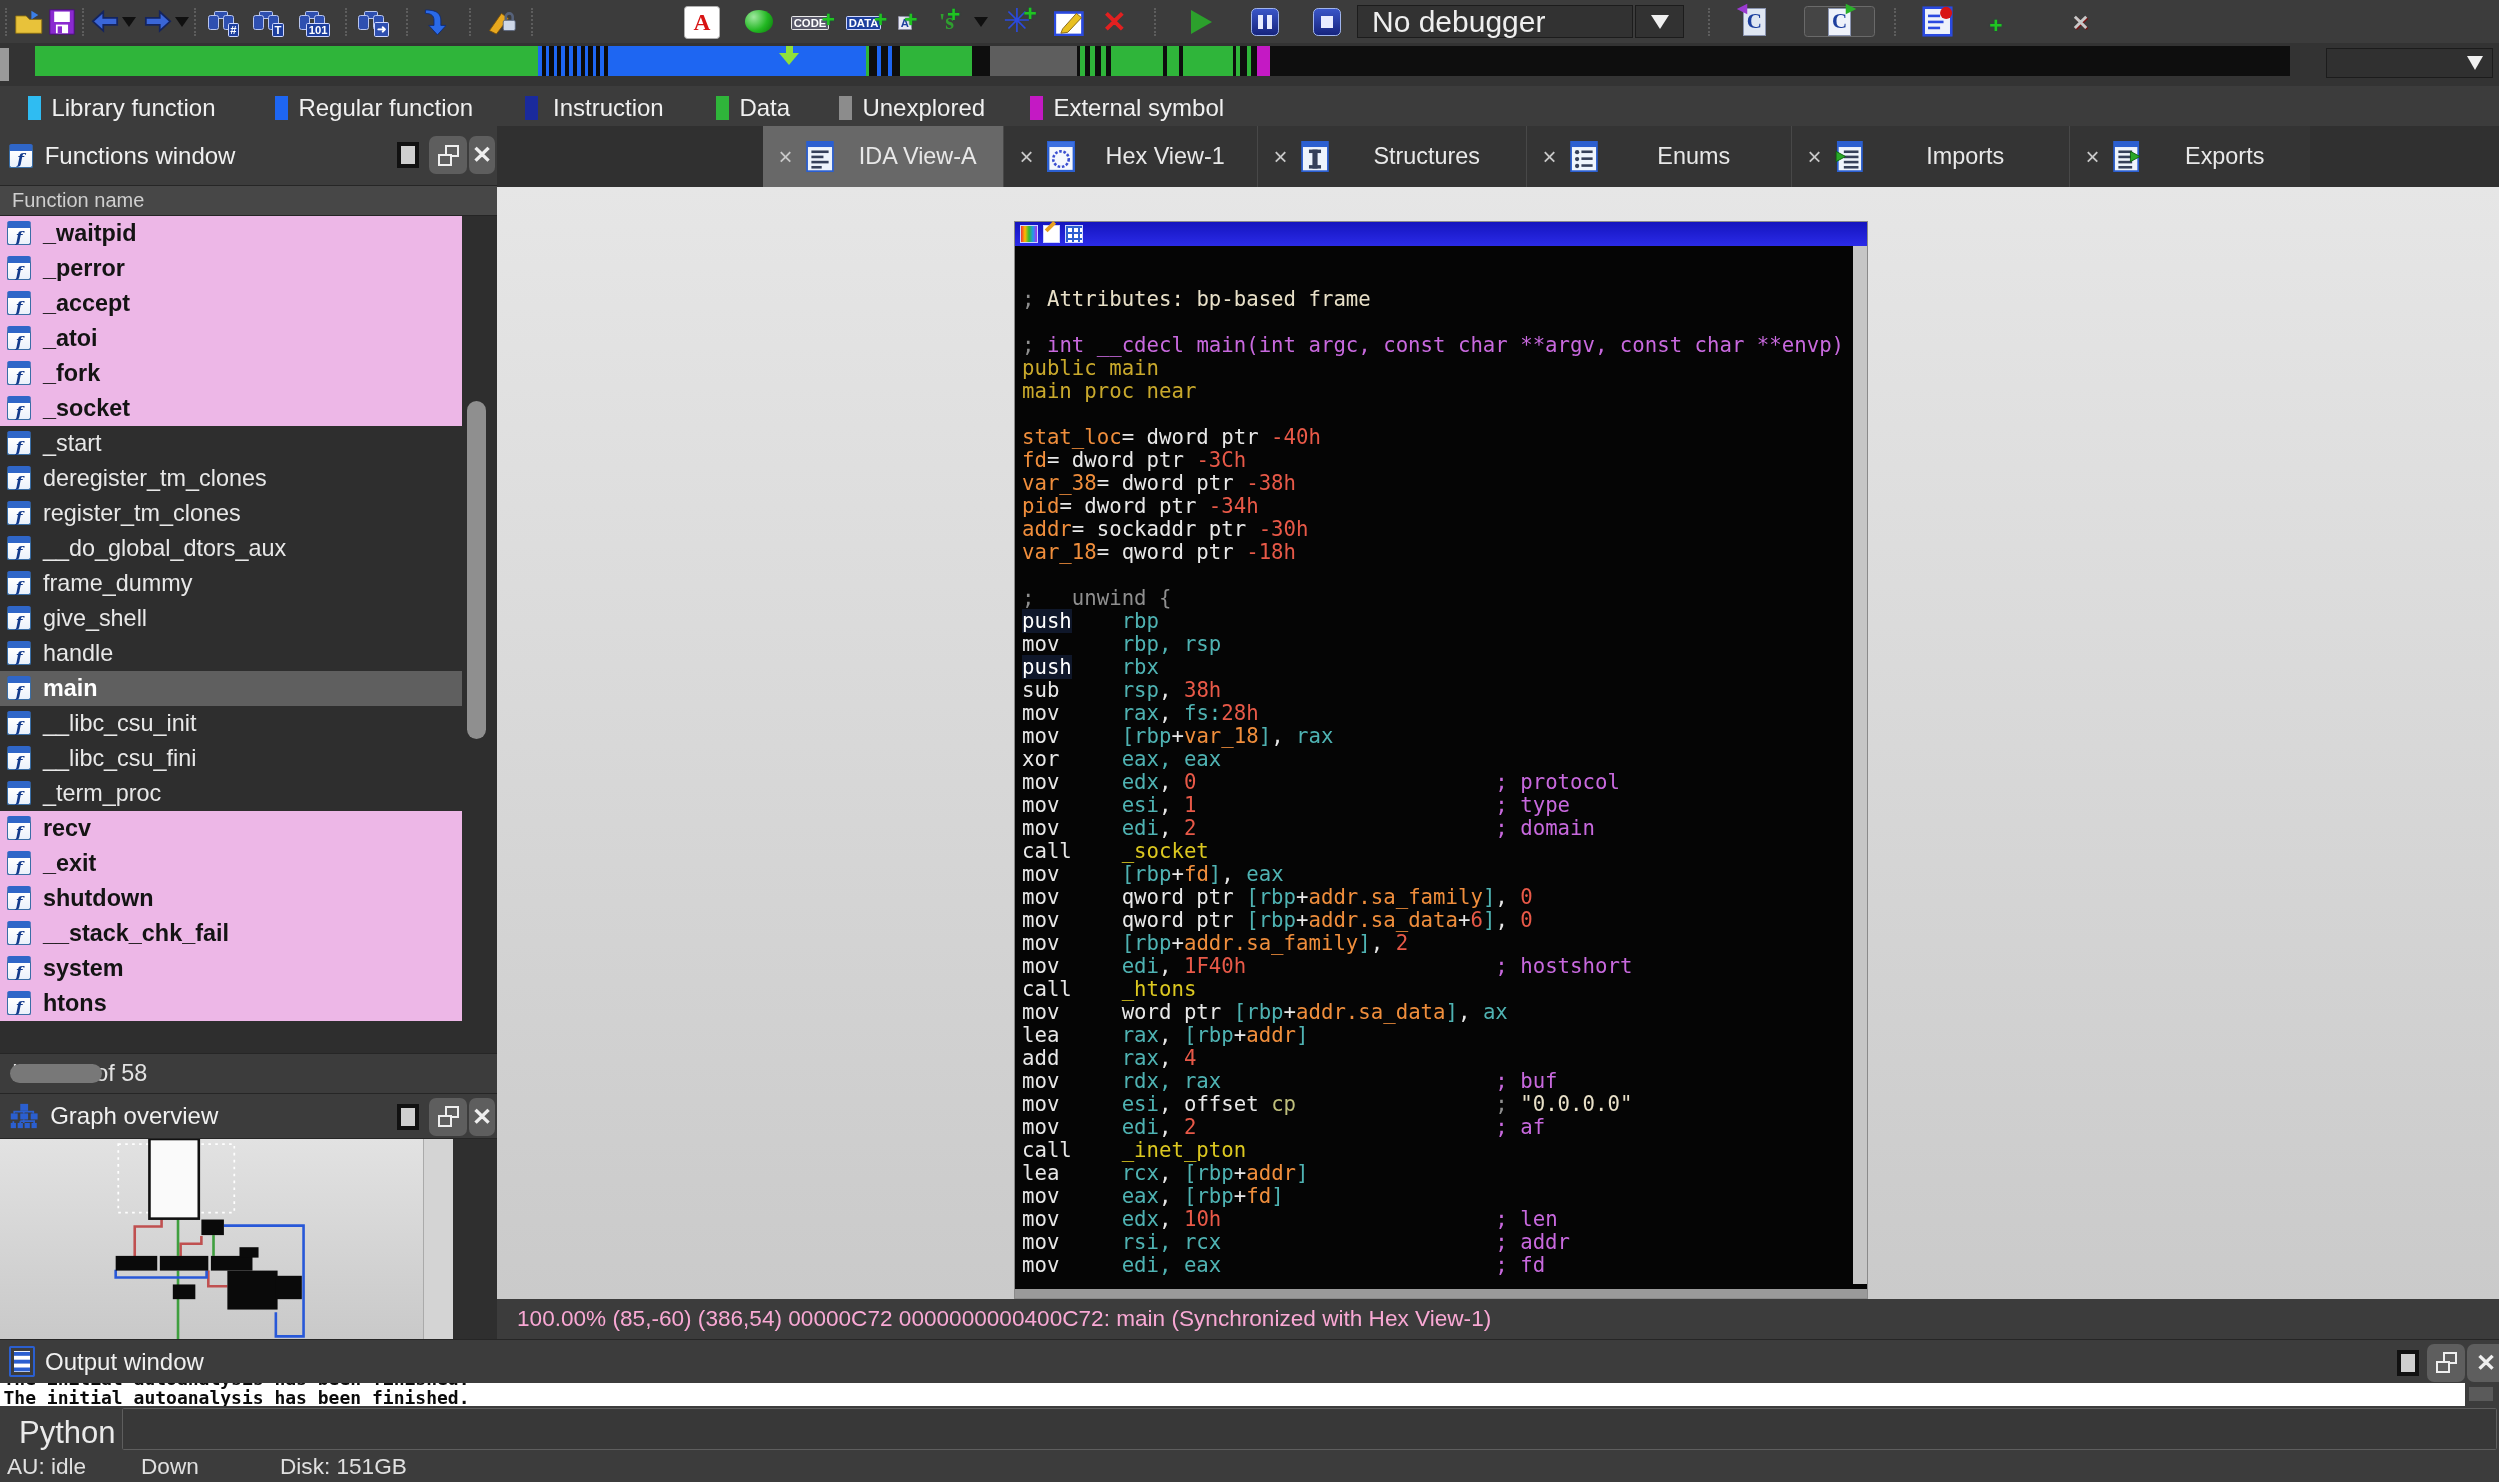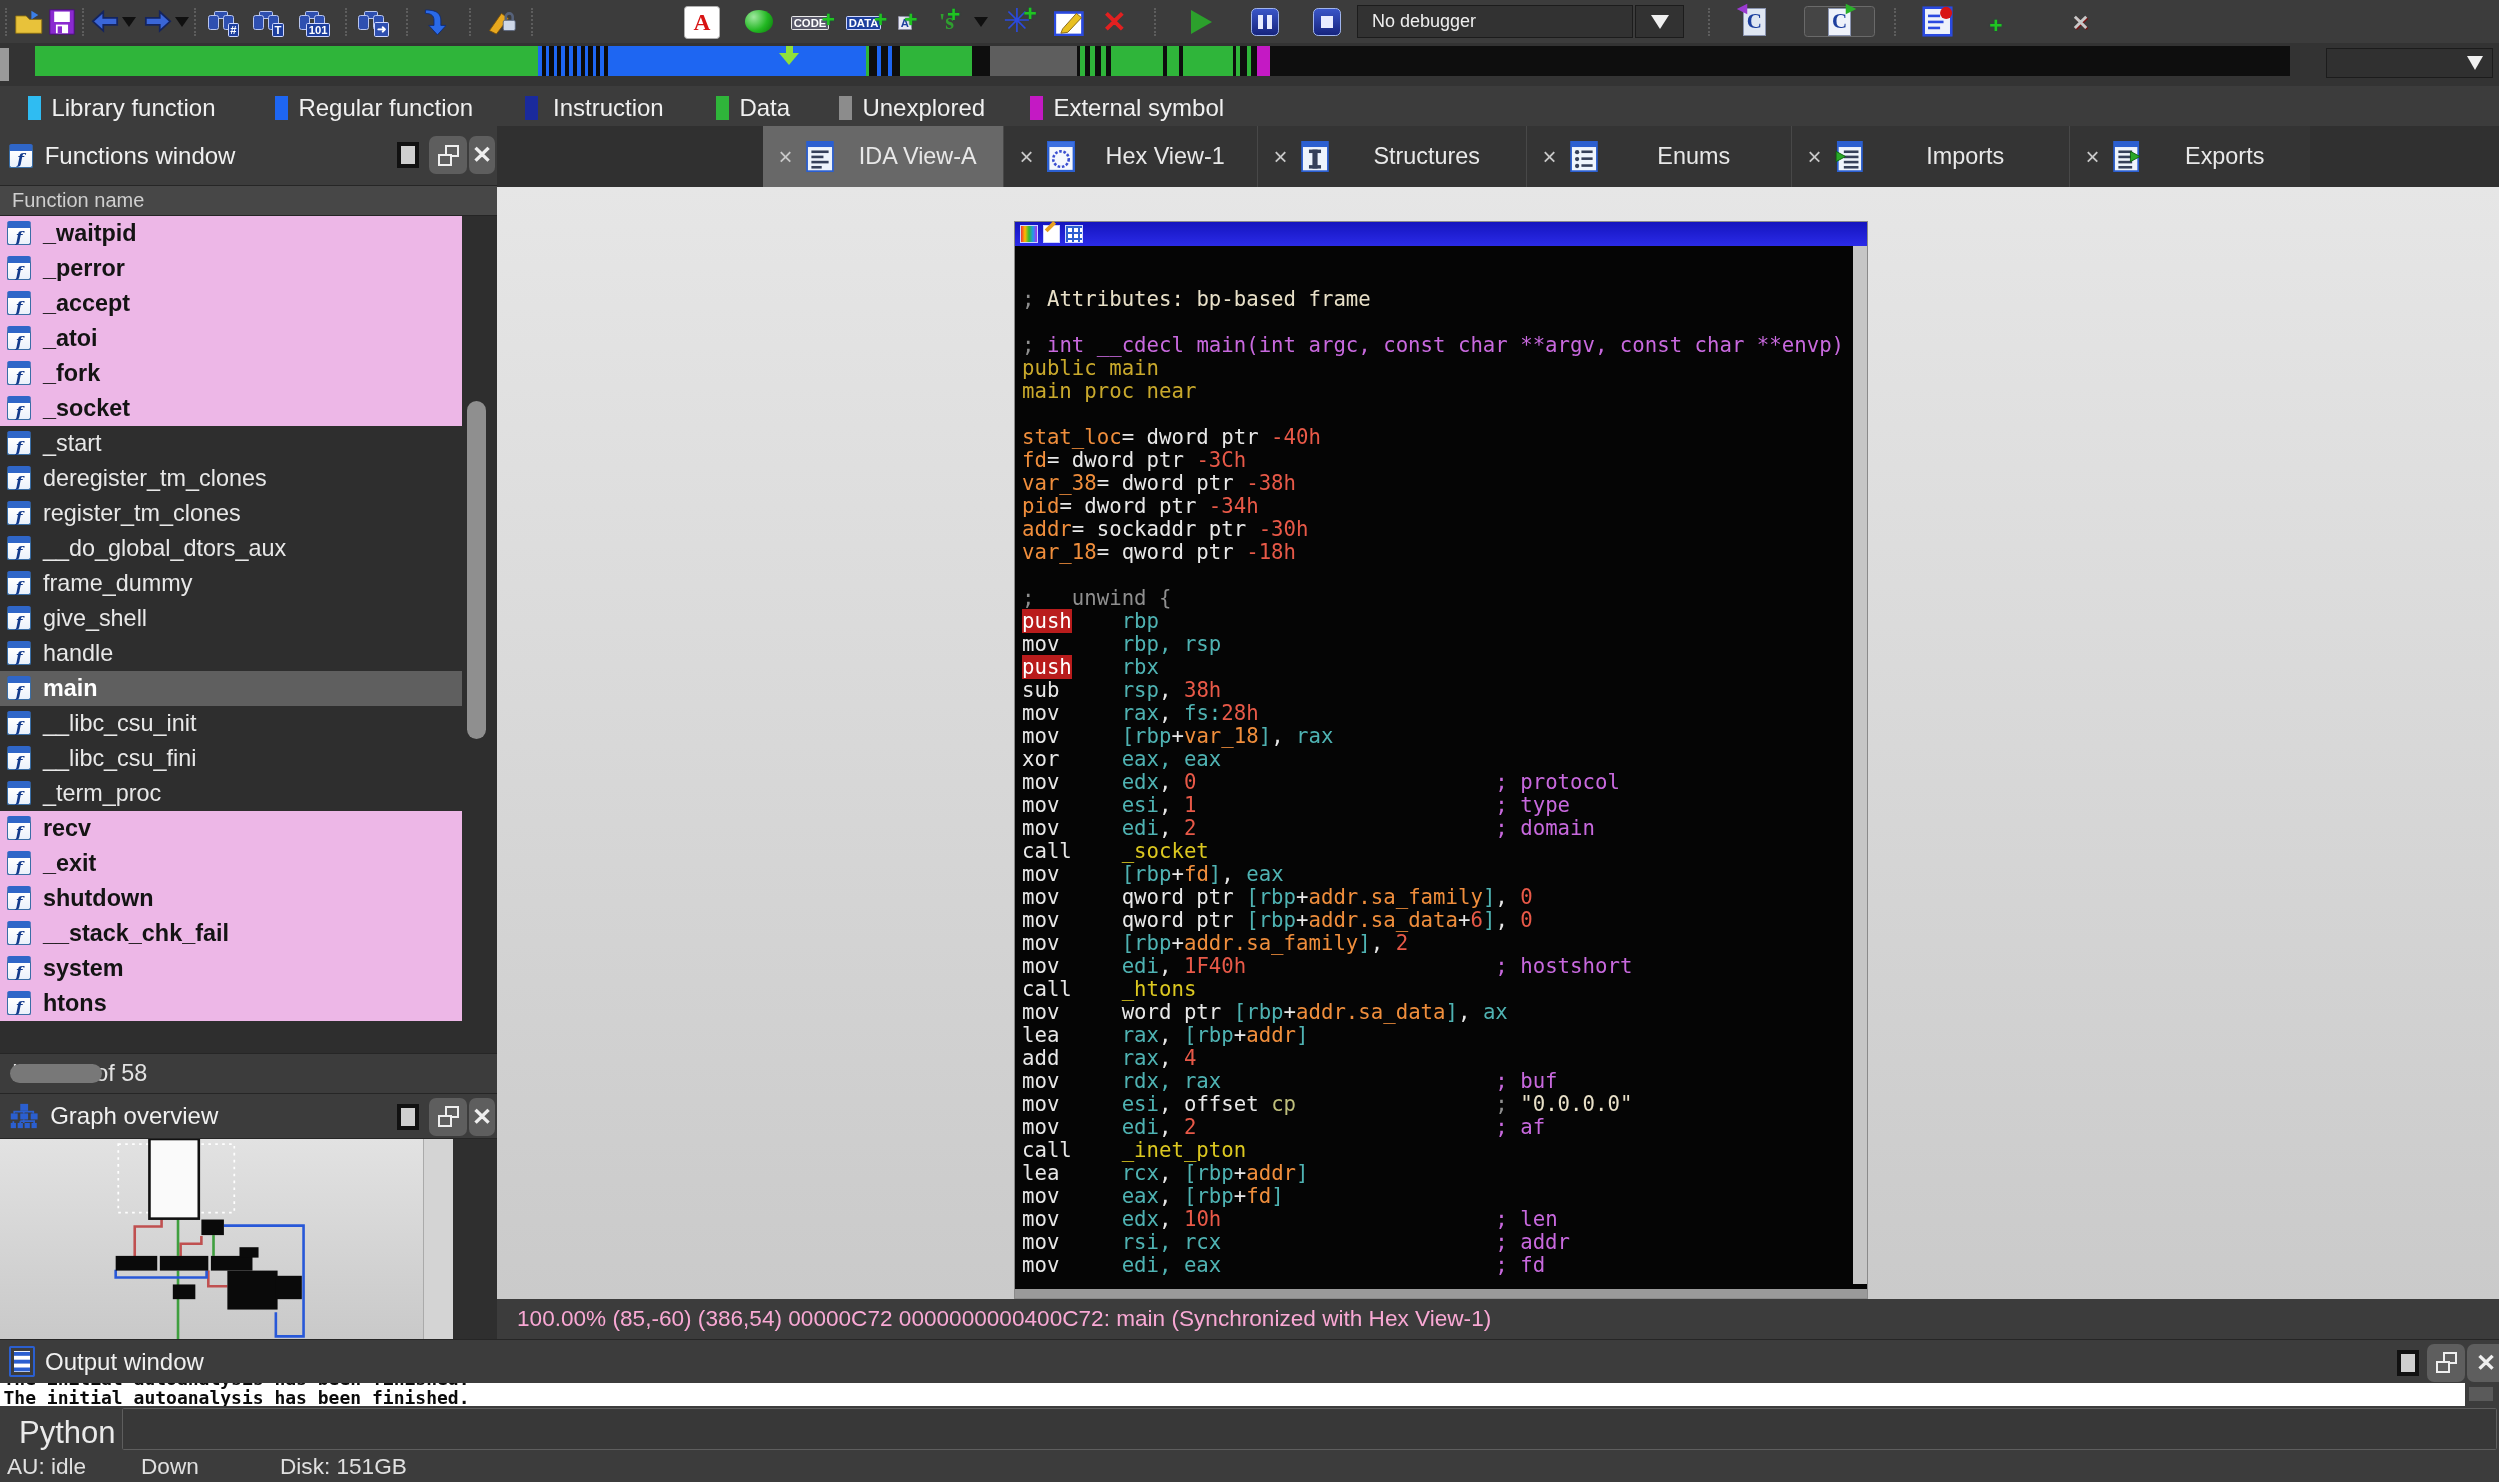--- a/index.html
+++ b/index.html
@@ -13,21 +13,21 @@
   .tsep{position:absolute;top:7.8px;width:0;height:28px;border-left:2.6px dotted #5d5d5d;}
   .ddown{position:absolute;top:17.4px;width:0;height:0;border-left:7px solid transparent;border-right:7px solid transparent;border-top:10.4px solid #101010;}
   .badge{font:bold 11.3px "Liberation Sans",sans-serif;color:#fff;background:#1d3f9e;border:0.9px solid #cfd8ff;padding:0 1.7px;border-radius:1.7px;}
   .binoc{position:relative;width:26px;height:21px;}
   .binoc i{position:absolute;top:3.5px;width:11.3px;height:15.6px;background:#2e4fb0;border:1.7px solid #b9c6ee;border-radius:2.6px;}
   .binoc i.l{left:0}.binoc i.r{right:0}
   .binoc em{position:absolute;left:6px;top:0;width:14px;height:7.8px;background:#2e4fb0;border:1.7px solid #b9c6ee;border-radius:1.7px;font-style:normal;}
   .binoc .bb{position:absolute;right:-5.2px;bottom:-5.2px;}
   .greenplus{position:absolute;right:-6px;top:-7px;color:#21c321;font:bold 22.6px "Liberation Sans",sans-serif;text-shadow:0 0 1.7px #063;}
   .combo{position:absolute;top:5.2px;height:33px;background:#323232;border:1.7px solid #1c1c1c;color:#efefef;
-    font-size:18px;display:flex;align-items:center;padding-left:14px;}
+    font-size:30px;display:flex;align-items:center;padding-left:14px;}
   .play{width:0;height:0;border-top:12px solid transparent;border-bottom:12px solid transparent;border-left:21px solid #2ca02c;}
   .bluebtn{width:28px;height:28px;background:linear-gradient(#3a56c8,#16247e);border:1.7px solid #9fb4ee;border-radius:5.2px;display:flex;align-items:center;justify-content:center;gap:3.5px;}
   .bluebtn b{display:block;width:5.2px;height:14px;background:#e8ecff;}
   .bluebtn .sq{width:12px;height:12px;background:#e8ecff;}
   .redx{color:#e22020;font:bold 29.5px "Liberation Sans",sans-serif;line-height:26px;}
   .reddot{width:19px;height:19px;border-radius:50%;background:radial-gradient(circle at 6px 6px,#ff8a8a,#d41414 60%,#7c0404);}
 
   
   #navrow{position:absolute;left:0;top:43px;width:2500px;height:43px;background:#333333;}
   #nav-left-grip{position:absolute;left:0;top:5.2px;width:8.7px;height:33px;background:#9a9a9a;}
@@ -94,21 +94,21 @@
   .dtico.pen{background:#fff;position:relative;}
   .dtico.pen i{position:absolute;left:2.6px;top:2.6px;width:12px;height:3.5px;background:#e8a020;transform:rotate(-45deg);transform-origin:left center;}
   .dtico.grid{background:#fff;background-image:linear-gradient(#2b5fd0 1.7px,transparent 1.7px),linear-gradient(90deg,#2b5fd0 1.7px,transparent 1.7px);background-size:6px 6px;}
   #disasm-scroll{position:absolute;right:0;top:24px;width:14px;height:1038px;background:#C6C6C6;}
   #disasm-hscroll{position:absolute;left:0;bottom:0;width:100%;height:8.7px;background:#9A9A9A;}
   #code{position:absolute;left:7px;top:66px;right:17.4px;bottom:10.4px;
     font-family:"DejaVu Sans Mono",monospace;font-size:20.7px;line-height:23px;white-space:pre;}
   .dline{height:23px;}
   .cw{color:#E8E8E8}.cc{color:#8F8F8F}.cs{color:#E8E0C8}.cp{color:#C869DE}.cy{color:#C9A92C}
   .cf{color:#DCC820}.cv{color:#F08E3C}.cn{color:#E85948}.cr{color:#4FB3B3}.ck{color:#BFBF7C}
-  .ch{color:#ffffff;background:#b91c1c}
+  .ch{color:#ffffff;background:#0f172a}
   #disasm-statusbar{position:absolute;left:497px;top:1299px;width:2002px;height:40px;background:#3C3C3C;display:flex;align-items:center;}
   #disasm-statusbar span{margin-left:20px;font-size:22.6px;color:#f9a8d4;}
 
   
   #bottom-dock{position:absolute;left:0;top:1339px;width:2500px;height:143px;background:#3C3C3C;border-top:0.9px solid #262626;}
   #out-header{position:relative;height:43px;display:flex;align-items:center;}
   #out-header .ptext{font-size:24px;color:#f0f0f0;margin-left:10.4px;}
   .outico{margin-left:8.7px;width:26px;height:31px;background:#fff;border:2.6px solid #2b5fd0;border-radius:1.7px;
     background-image:linear-gradient(#2b5fd0 3.5px,transparent 3.5px);background-size:100% 7.8px;background-position:0 3.5px;background-repeat:repeat-y;background-clip:content-box;padding:2.6px;}
   #out-white{position:absolute;left:0;top:43px;width:2465px;height:23.4px;background:#ffffff;overflow:hidden;

